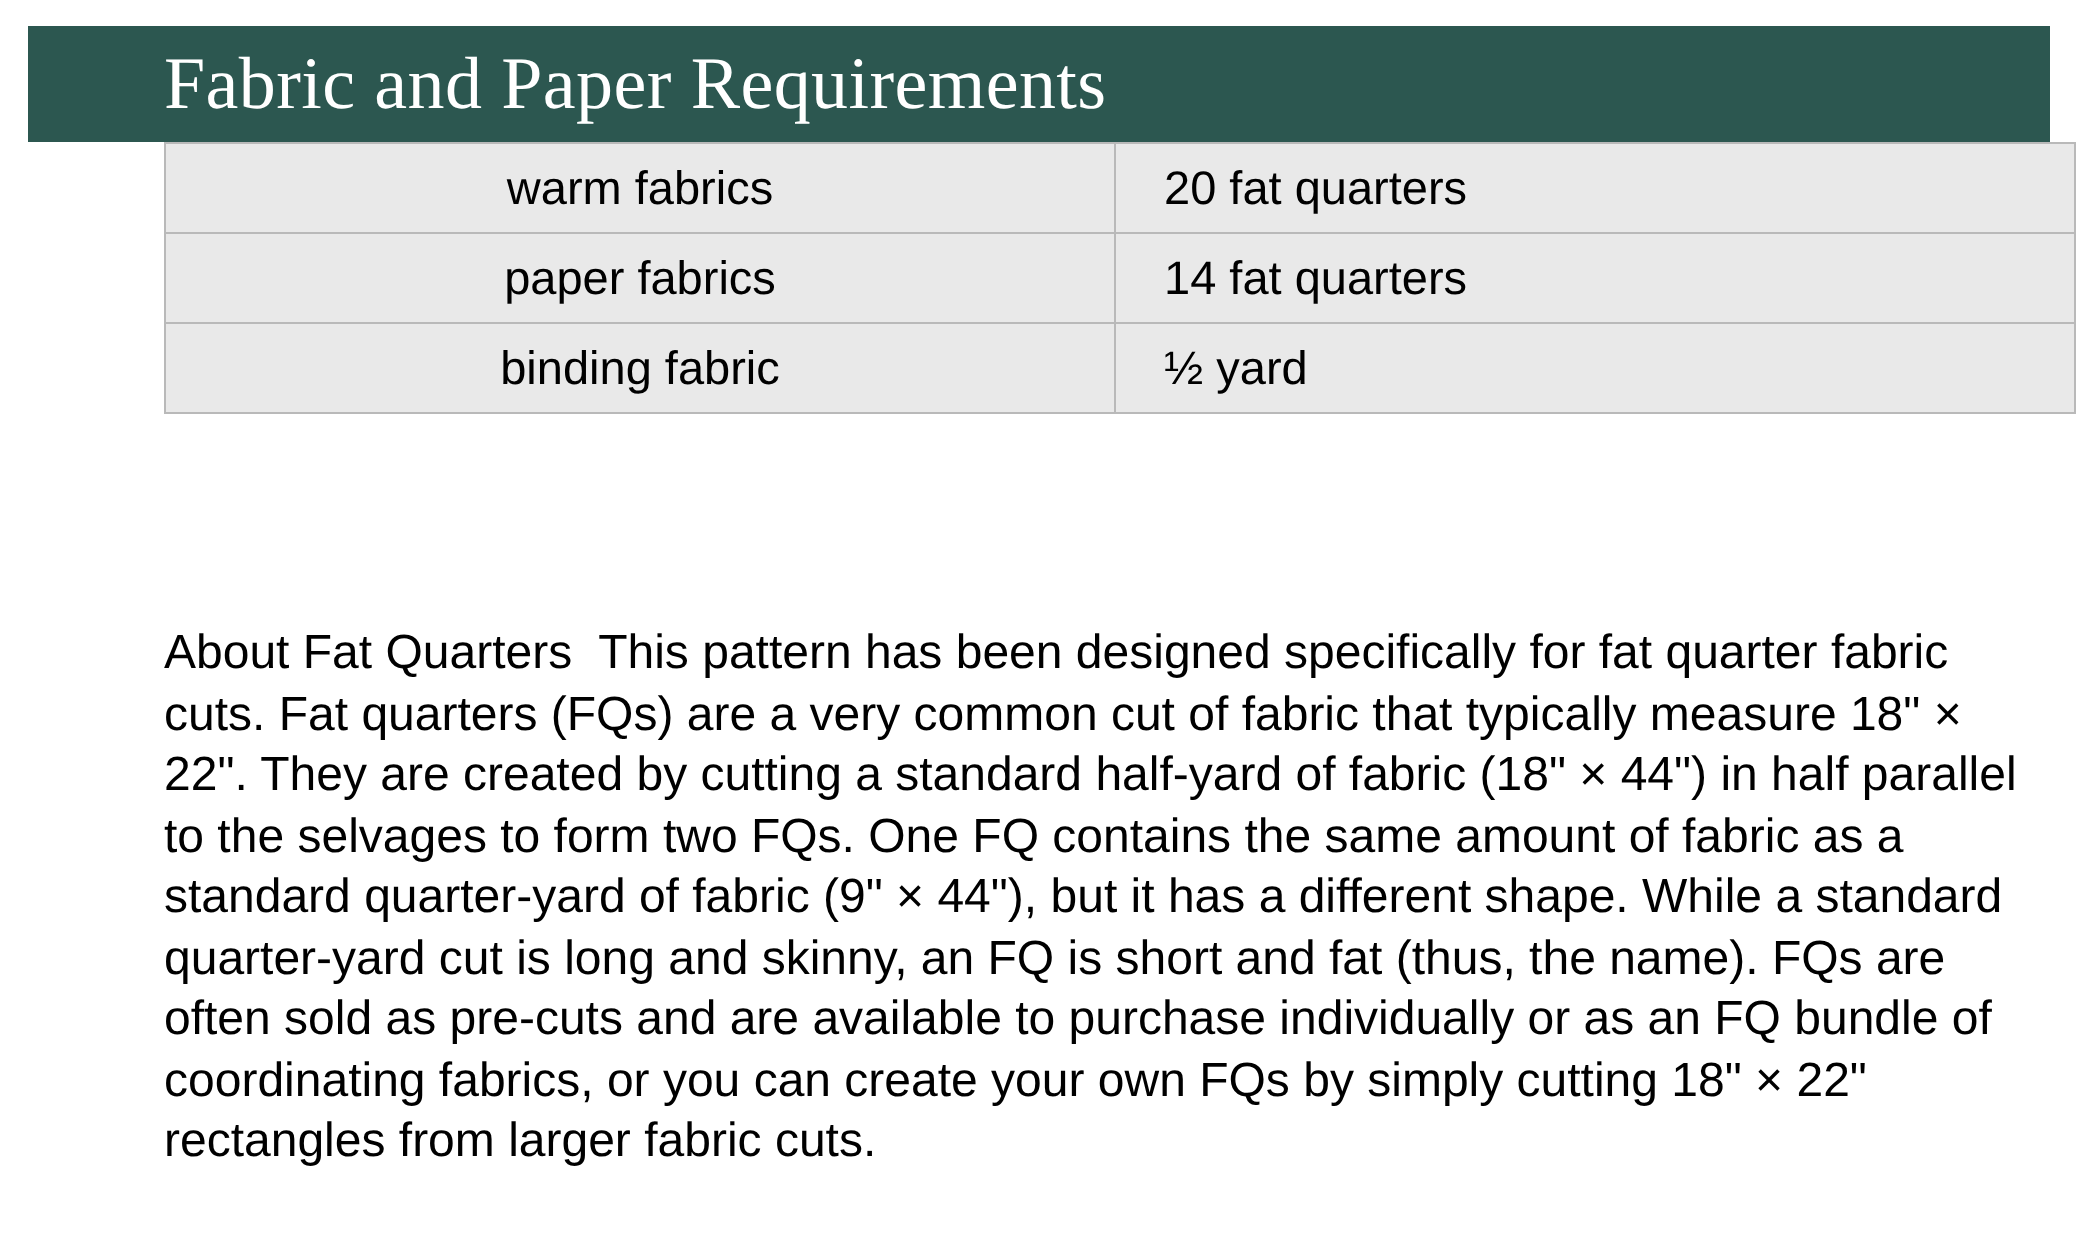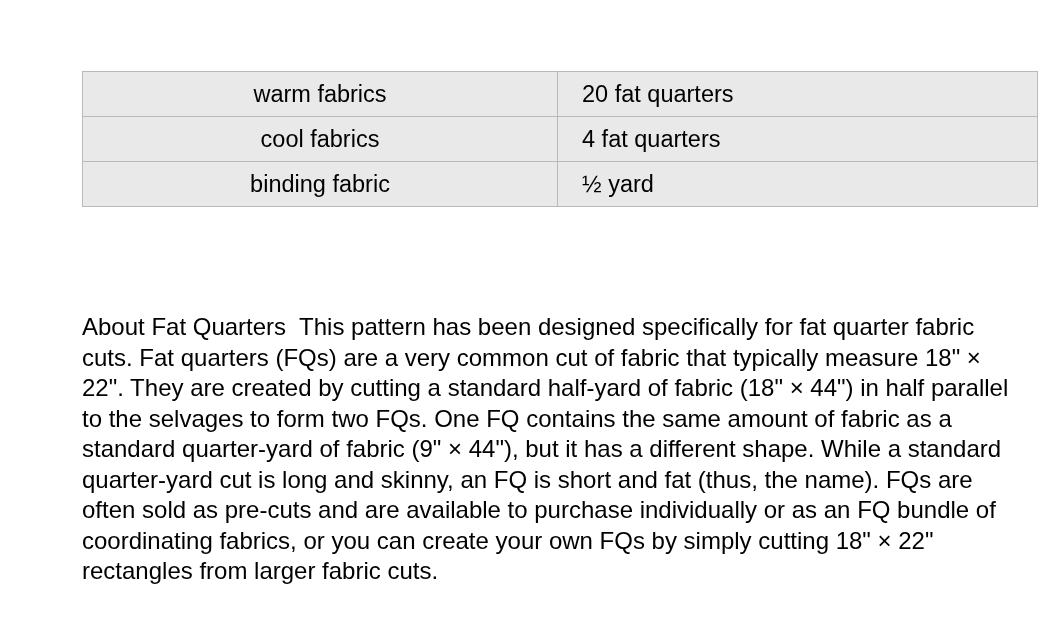--- a/index.html
+++ b/index.html
@@ -89,30 +89,33 @@
   .about .lead-gap {
     display: inline-block;
     width: 13px;
   }
 </style>
 </head>
 <body>
 
 <div class="page">
 
+  <div class="banner">
+    <div class="banner-title">Fabric and Paper Requirements</div>
+  </div>
 
   <table class="req-table">
     <tbody>
       <tr>
         <td class="col-item">warm fabrics</td>
         <td class="col-qty">20 fat quarters</td>
       </tr>
       <tr>
-        <td class="col-item">cool fabrics</td>
-        <td class="col-qty">4 fat quarters</td>
+        <td class="col-item">paper fabrics</td>
+        <td class="col-qty">14 fat quarters</td>
       </tr>
       <tr>
         <td class="col-item">binding fabric</td>
         <td class="col-qty">½ yard</td>
       </tr>
     </tbody>
   </table>
 
   <div class="about">
     <b>About Fat Quarters</b><span class="lead-gap"></span><span>This pattern has been designed specifically for fat quarter fabric cuts.  Fat quarters (FQs) are a very common cut of fabric that typically measure 18" × 22".  They are created by cutting a standard half-yard of fabric (18" × 44") in half parallel to the selvages to form two FQs.  One FQ contains the same amount of fabric as a standard quarter-yard of fabric (9" × 44"), but it has a different shape. While a standard quarter-yard cut is long and skinny, an FQ is short and fat (thus, the name).  FQs are often sold as pre-cuts and are available to purchase individually or as an FQ bundle of coordinating fabrics, or you can create your own FQs by simply cutting 18" × 22" rectangles from larger fabric cuts.</span>

